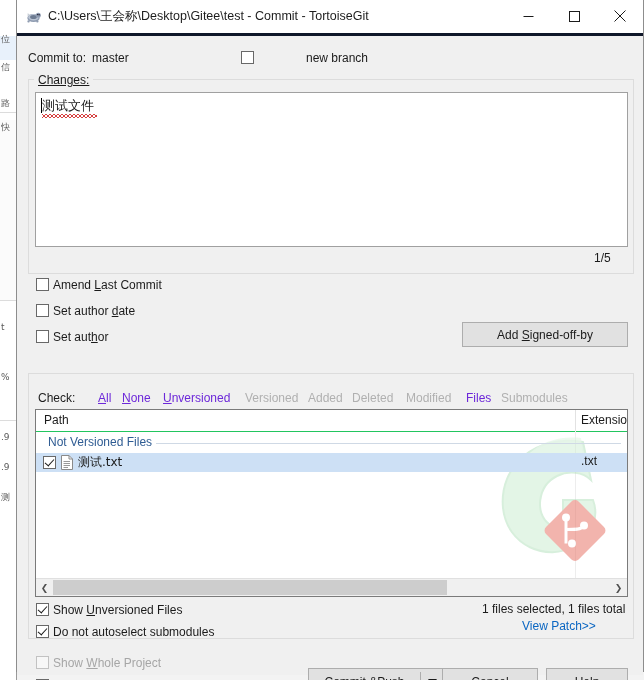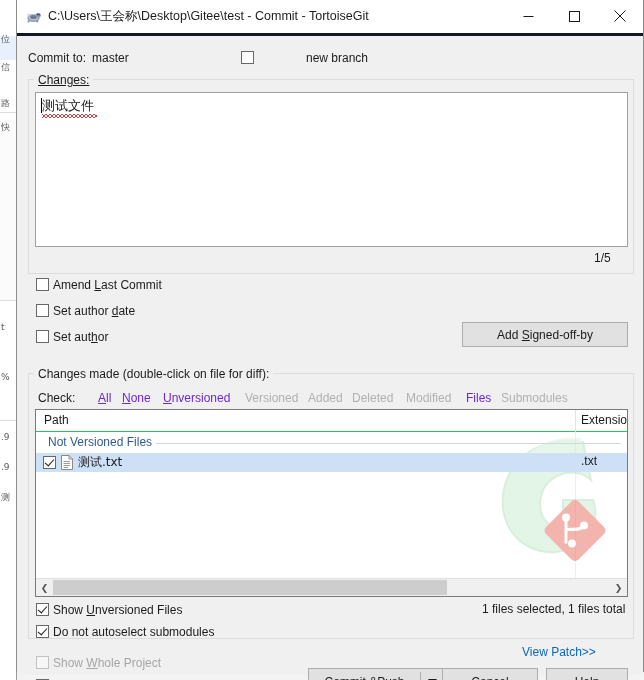--- a/index.html
+++ b/index.html
@@ -489,21 +489,20 @@
       <span class="lbl" style="left:36px; top:268px;">Set author <u>d</u>ate</span>
 
       <span class="cb" style="left:19px; top:294px;"></span>
       <span class="lbl" style="left:36px; top:294px;">Set aut<u>h</u>or</span>
 
       <div class="btn" style="left:445px; top:286px; width:166px; height:25px;">
         <span>Add <u>S</u>igned-off-by</span>
       </div>
 
       <div class="group" style="left:11px; top:337px; width:606px; height:266px;"></div>
-      <span class="group-title" style="left:17px; top:331px;">Changes made (double-click on file for diff):</span>
 
       <div class="chkrow" style="left:0; top:0; width:628px; height:0;">
         <span class="lbl" style="left:21px; top:355px;">Check:</span>
         <span class="clink on" style="left:81px;  top:355px;"><u>A</u>ll</span>
         <span class="clink on" style="left:105px; top:355px;"><u>N</u>one</span>
         <span class="clink on" style="left:146px; top:355px;"><u>U</u>nversioned</span>
         <span class="clink off" style="left:228px; top:355px;">Versioned</span>
         <span class="clink off" style="left:291px; top:355px;">Added</span>
         <span class="clink off" style="left:335px; top:355px;">Deleted</span>
         <span class="clink off" style="left:389px; top:355px;">Modified</span>
@@ -564,21 +563,21 @@
         <div class="hscroll" style="left:0; right:0; bottom:0;">
           <div class="track">
             <div class="thumb" style="left:0px; width:394px;"></div>
           </div>
           <div class="sb-arrow sb-left">❮</div>
           <div class="sb-arrow sb-right">❯</div>
         </div>
       </div>
 
       <span class="counter" style="left:465px; top:566px;">1 files selected, 1 files total</span>
-      <span class="linktext" style="left:505px; top:609px;">View Patch&gt;&gt;</span>
+      <span class="linktext" style="left:505px; top:583px;">View Patch&gt;&gt;</span>
 
       <span class="cb checked" style="left:19px; top:567px;"></span>
       <span class="lbl" style="left:36px; top:567px;">Show <u>U</u>nversioned Files</span>
 
       <span class="cb checked" style="left:19px; top:589px;"></span>
       <span class="lbl" style="left:36px; top:589px;">Do not autoselect submodules</span>
 
       <span class="cb disabled" style="left:19px; top:620px;"></span>
       <span class="lbl dim" style="left:36px; top:620px;">Show <u>W</u>hole Project</span>
 

